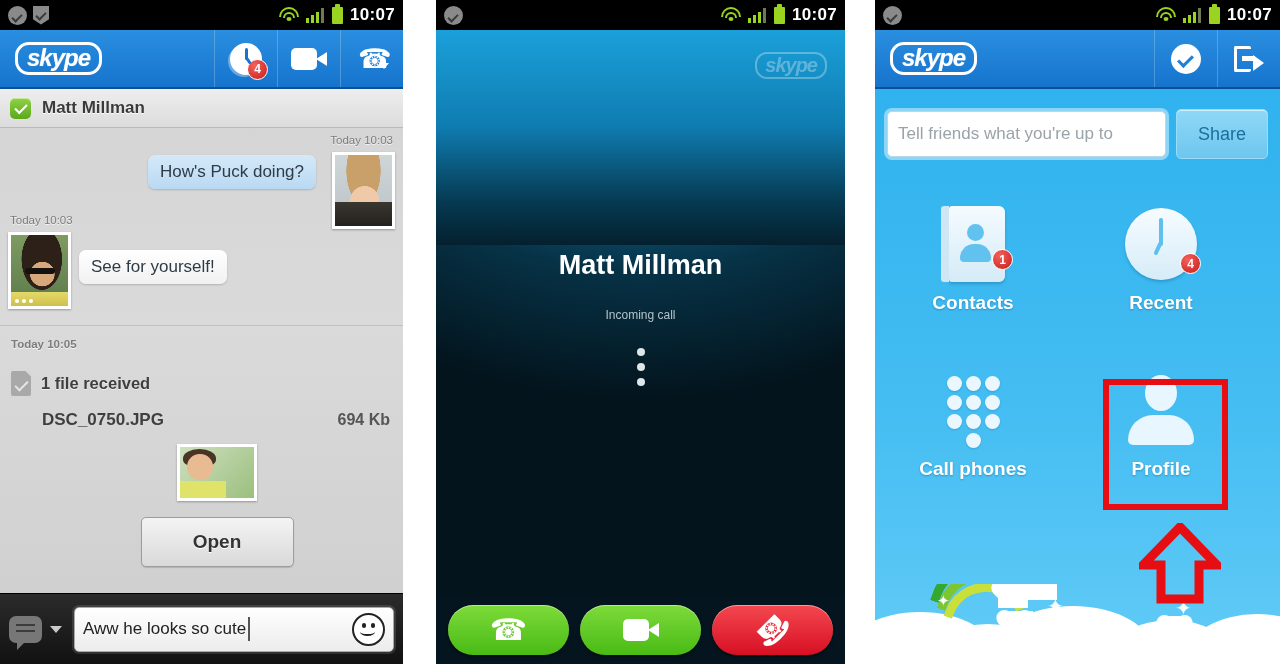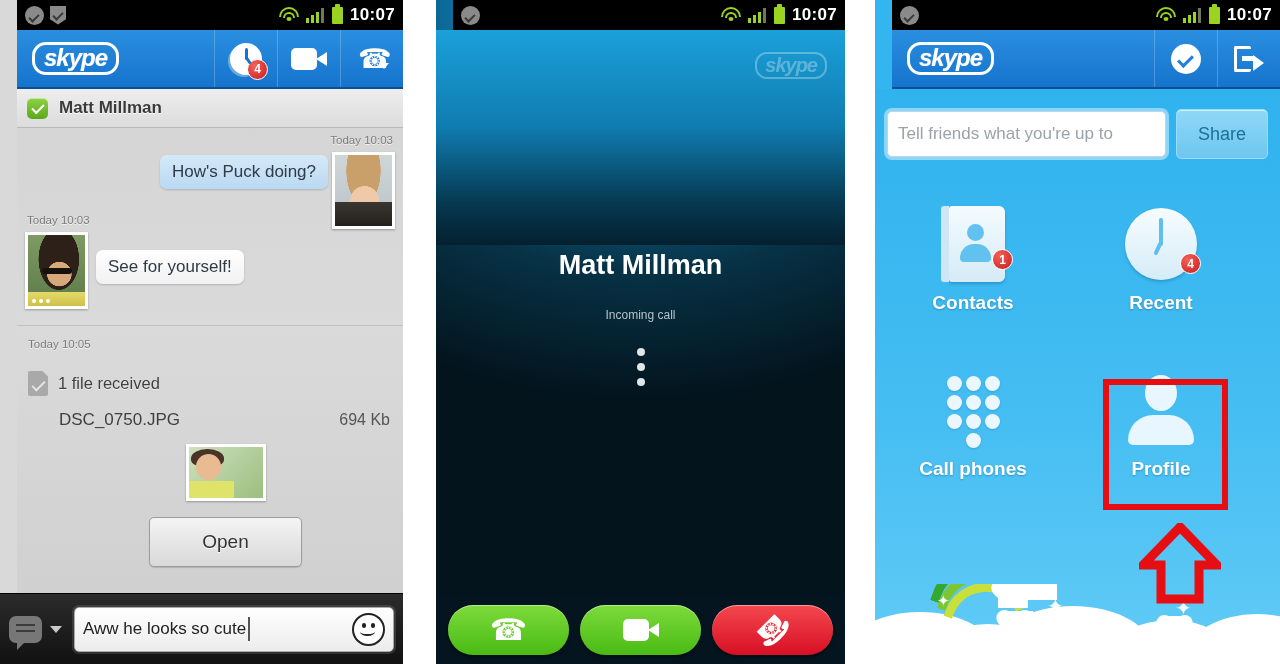--- a/index.html
+++ b/index.html
@@ -2,21 +2,21 @@
 <html><head>
 <meta charset="utf-8">
 <style>
   * { margin:0; padding:0; box-sizing:border-box; }
   html,body { width:1280px; height:664px; background:#ffffff; overflow:hidden;
     font-family:"Liberation Sans", sans-serif; }
 
   .stage { position:relative; width:1280px; height:664px; background:#fff; }
 
   
-  .panel { position:absolute; top:0; height:664px; overflow:hidden;padding-left:17px; }
+  .panel { position:absolute; top:0; height:664px; overflow:hidden; }
   #panel-chat { left:0; width:403px; background:#d9d9d9; }
   #panel-call { left:436px; width:409px; background:#06131c; }
   #panel-home { left:875px; width:405px; background:#33b5f0; }
 
   
   .statusbar { position:relative; height:30px; background:#000; display:flex;
     align-items:center; padding:0 8px; }
   .sb-left { display:flex; align-items:center; gap:6px; }
   .sb-right { margin-left:auto; display:flex; align-items:center; gap:7px; }
   .sb-clock { color:#fff; font-size:17px; font-weight:bold; letter-spacing:.3px;
@@ -127,21 +127,21 @@
   .ts { font-size:11.5px; color:#7c7c7c; text-shadow:0 1px 0 rgba(255,255,255,.7); }
   .ts-right { position:absolute; right:10px; top:6px; }
   .ts-left  { position:absolute; left:10px; top:86px; }
 
   .bubble { position:relative; border-radius:7px; padding:7px 12px;
     font-size:17px; color:#2f3b46; box-shadow:0 1px 2px rgba(0,0,0,.18); }
   .bubble.out { background:linear-gradient(#d5e9f8,#b9d9f3); }
   .bubble.in  { background:linear-gradient(#ffffff,#f1f1f1); }
 
   .row-out { position:absolute; right:8px; top:24px; display:flex;
-    align-items:flex-start; gap:4px; }
+    align-items:flex-start; gap:16px; }
   .row-in  { position:absolute; left:8px; top:104px; display:flex;
     align-items:flex-start; gap:8px; }
   .row-in .bubble { margin-top:18px; }
   .row-out .bubble { margin-top:3px; }
 
   .avatar { width:63px; height:63px; border:3px solid #fff; background:#888;
     box-shadow:0 1px 2px rgba(0,0,0,.3); position:relative; overflow:hidden; }
   .avatar.tall { height:77px; }
 
   
@@ -156,21 +156,21 @@
       radial-gradient(ellipse at 54% 34%, #2d2019 0 46%, transparent 47%),
       linear-gradient(#7e9b62,#5c7a4a); }
   .ph-guy:after { content:""; position:absolute; left:24%; top:46%;
     width:54%; height:9%; background:#15110e; border-radius:3px; }
   .ph-guy .shirt { position:absolute; left:0; bottom:0; right:0; height:20%;
     background:linear-gradient(#e4d96a,#cfc04a); }
   .dots3 { position:absolute; left:4px; bottom:3px; display:flex; gap:3px; }
   .dots3 i { width:4px; height:4px; background:#fff; border-radius:50%; }
 
   .file-sec { position:absolute; left:0; right:0; top:197px;
-    border-top:1px solid #c2c2c2; padding:8px 11px 0 11px; }
+    border-top:1px solid #c2c2c2; padding:8px 11px 0 11px;font-weight:bold; }
   .file-row { display:flex; align-items:center; gap:10px; margin-top:19px; }
   .ic-file { width:20px; height:25px; background:#a9a9a9;
     border-radius:2px 2px 2px 2px; position:relative;
     clip-path:polygon(0 0,72% 0,100% 22%,100% 100%,0 100%); }
   .ic-file:after { content:""; position:absolute; left:4px; top:10px;
     width:11px; height:5px; border-left:2.6px solid #e6e6e6;
     border-bottom:2.6px solid #e6e6e6; transform:rotate(-45deg); }
   .file-title { font-size:16.5px; color:#3f3f3f; text-shadow:0 1px 0 rgba(255,255,255,.6);}
   .file-meta { display:flex; align-items:baseline; margin-top:14px;
     padding:0 2px 0 31px; }

